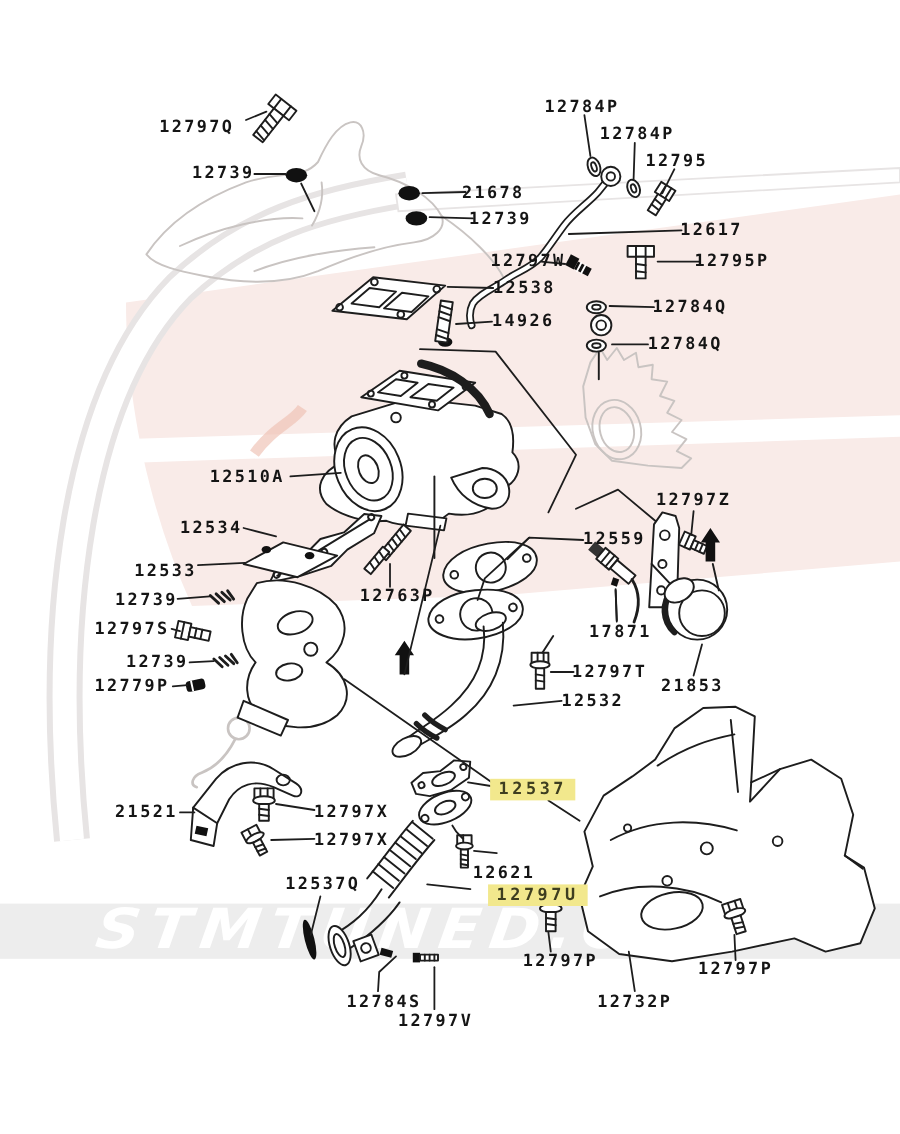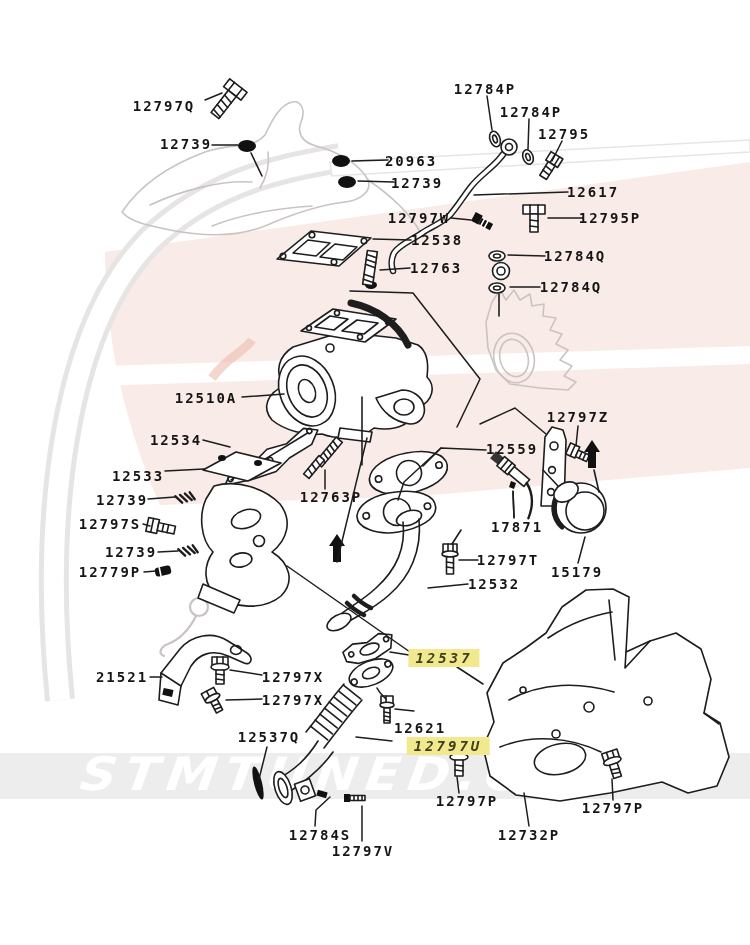--- a/index.html
+++ b/index.html
@@ -19,21 +19,21 @@
     transform:skewX(-8deg) scaleX(1.1);transform-origin:left top;
     white-space:nowrap;user-select:none;
   }
   .plabel{
     position:absolute;transform:translate(-50%,-50%);white-space:nowrap;
     font-family:"DejaVu Sans Mono","Liberation Mono",monospace;
     font-weight:700;font-size:14px;letter-spacing:2px;color:var(--label_text);
   }
   .plabel.hl{
     background:var(--highlight_bg);color:var(--highlight_text);
-    padding:1px 7px;letter-spacing:3px;font-style:italic;
+    padding:1px 7px;letter-spacing:3px;
   }
 </style>
 </head>
 <body>
 
 <div class="stage">
 
   <svg width="750" height="945" viewBox="0 0 750 945">
     <g>
       <path d="M105,252 L750,162 L750,468 L420,496 L160,505 C122,420 105,330 105,252 Z" fill="var(--wash_pink)" stroke="none"></path>
@@ -462,46 +462,46 @@
         <polyline points="350,291 413,293 480,379 457,427"></polyline>
         <polyline points="480,424 515,408 546,434"></polyline>
         <line x1="287" y1="566" x2="410" y2="652"></line>
         <line x1="367" y1="438" x2="337" y2="562"></line>
       </g>
     </g>
   </svg>
 
   <div class="plabel" style="left:164px;top:106px">12797Q</div>
   <div class="plabel" style="left:186px;top:144px">12739</div>
-  <div class="plabel" style="left:411px;top:161px">20963</div>
+  <div class="plabel" style="left:411px;top:161px">21678</div>
   <div class="plabel" style="left:417px;top:183px">12739</div>
   <div class="plabel" style="left:485px;top:89px">12784P</div>
   <div class="plabel" style="left:531px;top:112px">12784P</div>
   <div class="plabel" style="left:564px;top:134px">12795</div>
   <div class="plabel" style="left:593px;top:192px">12617</div>
-  <div class="plabel" style="left:419px;top:218px">12797W</div>
+  <div class="plabel" style="left:440px;top:218px">12797W</div>
   <div class="plabel" style="left:610px;top:218px">12795P</div>
   <div class="plabel" style="left:437px;top:240px">12538</div>
   <div class="plabel" style="left:575px;top:256px">12784Q</div>
-  <div class="plabel" style="left:436px;top:268px">12763</div>
+  <div class="plabel" style="left:436px;top:268px">14926</div>
   <div class="plabel" style="left:571px;top:287px">12784Q</div>
   <div class="plabel" style="left:206px;top:398px">12510A</div>
   <div class="plabel" style="left:176px;top:440px">12534</div>
   <div class="plabel" style="left:138px;top:476px">12533</div>
   <div class="plabel" style="left:122px;top:500px">12739</div>
   <div class="plabel" style="left:110px;top:524px">12797S</div>
   <div class="plabel" style="left:131px;top:552px">12739</div>
   <div class="plabel" style="left:110px;top:572px">12779P</div>
   <div class="plabel" style="left:331px;top:497px">12763P</div>
   <div class="plabel" style="left:512px;top:449px">12559</div>
   <div class="plabel" style="left:578px;top:417px">12797Z</div>
   <div class="plabel" style="left:517px;top:527px">17871</div>
   <div class="plabel" style="left:508px;top:560px">12797T</div>
   <div class="plabel" style="left:494px;top:584px">12532</div>
-  <div class="plabel" style="left:577px;top:572px">15179</div>
+  <div class="plabel" style="left:577px;top:572px">21853</div>
   <div class="plabel" style="left:122px;top:677px">21521</div>
   <div class="plabel" style="left:293px;top:677px">12797X</div>
   <div class="plabel" style="left:293px;top:700px">12797X</div>
   <div class="plabel" style="left:269px;top:737px">12537Q</div>
   <div class="plabel hl" style="left:444px;top:658px">12537</div>
   <div class="plabel hl" style="left:448px;top:746px">12797U</div>
   <div class="plabel" style="left:420px;top:728px">12621</div>
   <div class="plabel" style="left:320px;top:835px">12784S</div>
   <div class="plabel" style="left:363px;top:851px">12797V</div>
   <div class="plabel" style="left:467px;top:801px">12797P</div>

